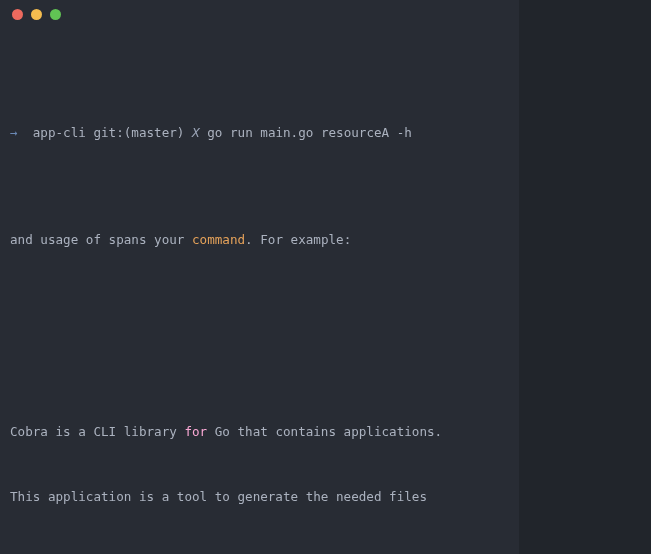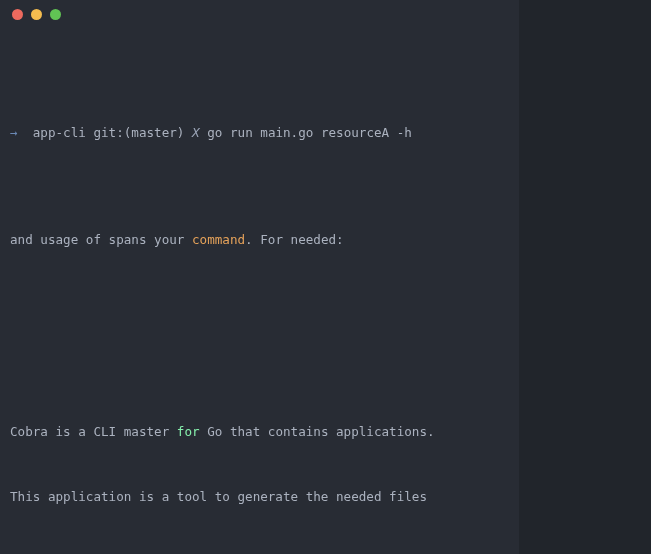--- a/index.html
+++ b/index.html
@@ -61,21 +61,21 @@
     white-space: pre;
     min-height: 21.4px;
   }
 
   
   .c-default  { color: #abb2bf; }
   .c-arrow    { color: #6b89b5; }
   .c-prompt   { color: #abb2bf; }
   .c-x        { color: #9aa4b6; font-style: italic; }
   .c-orange   { color: #e5a25a; }
-  .c-magenta  { color: #86efac; }
+  .c-magenta  { color: #f9a8d4; }
 
   .blank { height: 21.4px; }
 </style>
 </head>
 <body>
 
 <div class="terminal-window">
 
   <div class="title-bar">
     <div class="traffic-lights">
@@ -84,26 +84,26 @@
       <span class="light zoom"></span>
     </div>
   </div>
 
   <div class="terminal-body">
 
     
     <div class="line"><span class="c-arrow">→</span><span class="c-default">  </span><span class="c-prompt">app-cli</span><span> </span><span class="c-prompt">git:(master)</span><span> </span><span class="c-x">X</span><span> </span><span class="c-default">go run main.go resourceA -h</span></div>
 
     
-    <div class="line"><span class="c-default">and usage of spans your </span><span class="c-orange">command</span><span class="c-default">. For needed:</span></div>
+    <div class="line"><span class="c-default">and usage of spans your </span><span class="c-orange">command</span><span class="c-default">. For example:</span></div>
 
     <div class="blank"></div>
 
     
-    <div class="line"><span class="c-default">Cobra is a CLI master </span><span class="c-magenta">for</span><span class="c-default"> Go that contains applications.</span></div>
+    <div class="line"><span class="c-default">Cobra is a CLI library </span><span class="c-magenta">for</span><span class="c-default"> Go that contains applications.</span></div>
     <div class="line">This application is a tool to generate the needed files</div>
     
 
     
     
     
     
 
     
 

